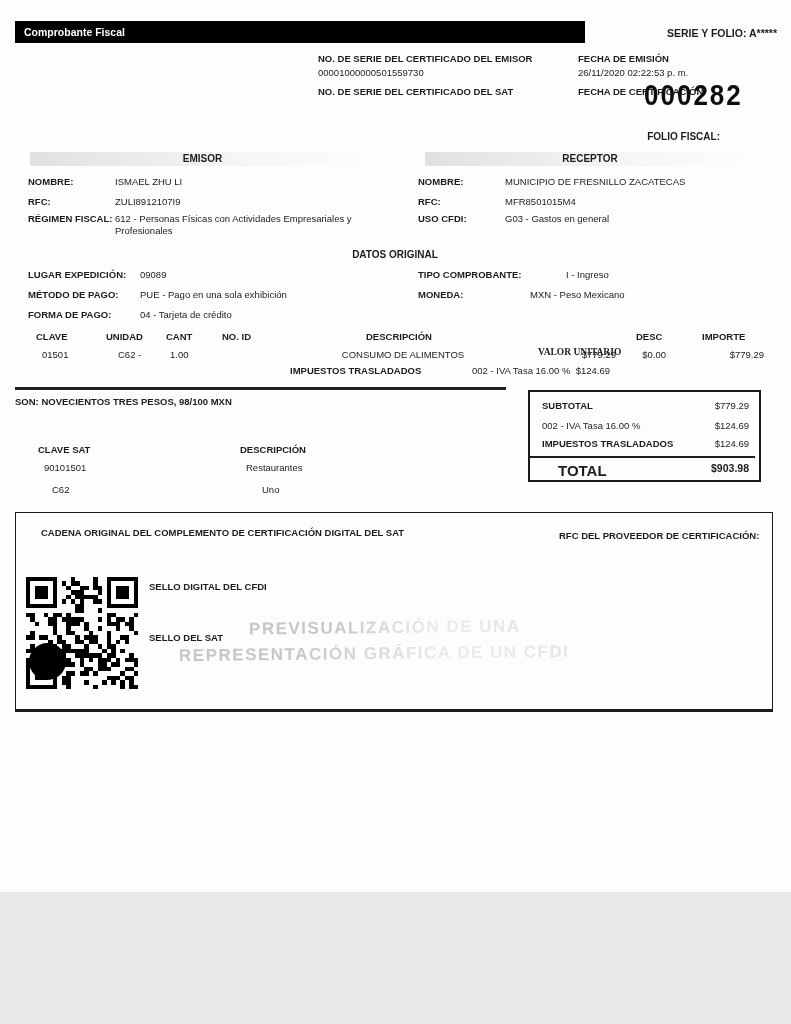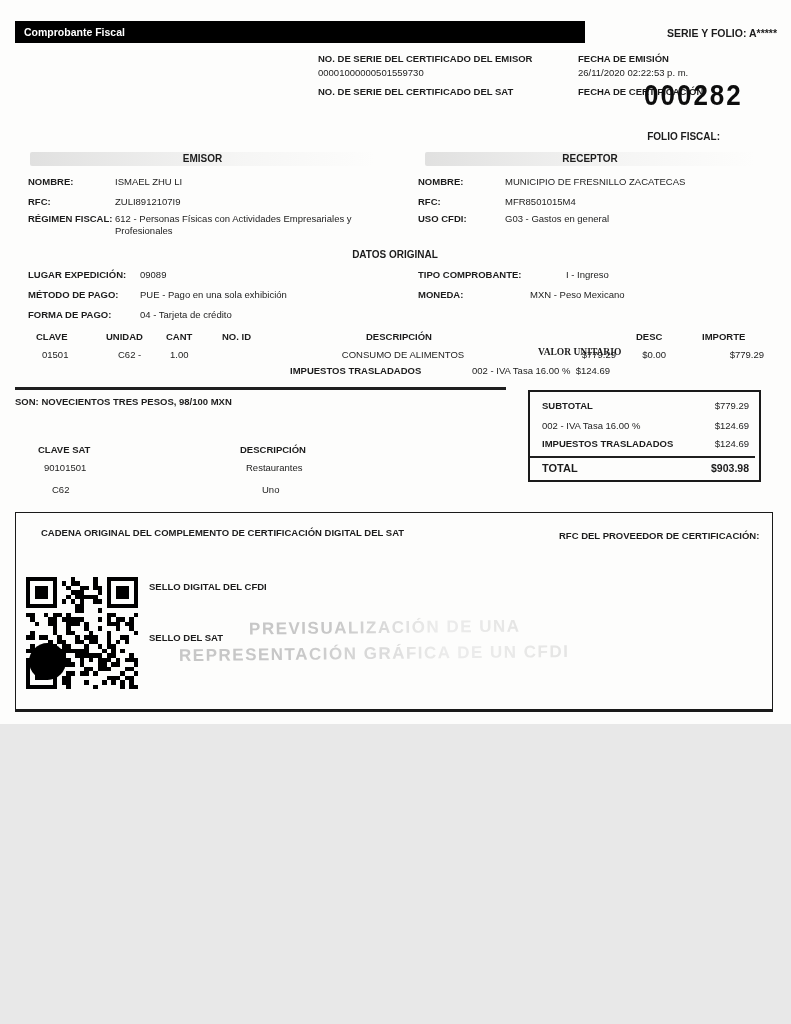--- a/index.html
+++ b/index.html
@@ -1,16 +1,16 @@
 <!DOCTYPE html>
 <html><head>
 <meta charset="utf-8">
 <style>
   html,body{margin:0;padding:0;background:#e8e8e8;}
-  .page{position:relative;width:791px;height:724px;background:#fdfdfc;
+  .page{position:relative;width:791px;height:892px;background:#fdfdfc;
         font-family:"Liberation Sans", sans-serif;color:#1c1c1c;overflow:hidden;margin:0 auto;}
   .abs{position:absolute;white-space:nowrap;font-size:9.5px;}
   .b{font-weight:700;}
   .c{text-align:center;}
   .r{text-align:right;}
   .wrap{white-space:normal;line-height:12px;}
   .titlebar{background:#000;color:#fff;line-height:22px;padding-left:9px;
             font-size:10.5px;font-weight:700;}
   .smudge{background:linear-gradient(90deg,rgba(150,150,150,.28),rgba(190,190,190,.12) 60%,rgba(160,160,160,0));
           border-radius:2px;}
@@ -112,21 +112,21 @@
   <div class="abs" style="left:262px;top:484px;">Uno</div>
 
   <div class="box" style="left:528px;top:390px;width:229px;height:88px;">
     <div class="abs b" style="left:12px;top:8px;">SUBTOTAL</div>
     <div class="abs r" style="right:10px;top:8px;">$779.29</div>
     <div class="abs" style="left:12px;top:28px;text-align:center;">002 - IVA Tasa 16.00 %</div>
     <div class="abs r" style="right:10px;top:28px;">$124.69</div>
     <div class="abs b" style="left:12px;top:46px;">IMPUESTOS TRASLADADOS</div>
     <div class="abs r" style="right:10px;top:46px;">$124.69</div>
     <div class="abs thickline" style="left:0;top:64px;width:225px;height:2px;"></div>
-    <div class="abs b" style="left:12px;top:70px;font-size:11px;">TOTAL</div>
+    <div class="abs b" style="left:28px;top:70px;font-size:15px;">TOTAL</div>
     <div class="abs r b" style="right:10px;top:70px;font-size:10.5px;">$903.98</div>
   </div>
 
   <div class="box" style="left:15px;top:512px;width:756px;height:196px;border-width:1.5px 1.5px 3px 1.5px;">
     <div class="abs b" style="left:25px;top:14px;">CADENA ORIGINAL DEL COMPLEMENTO DE CERTIFICACIÓN DIGITAL DEL SAT</div>
     <div class="abs b" style="left:543px;top:17px;">RFC DEL PROVEEDOR DE CERTIFICACIÓN:</div>
 
     <div class="qrwrap" style="left:10px;top:64px;width:112px;height:112px;">
       <svg id="qr-svg" width="112" height="112" viewBox="0 0 25 25" shape-rendering="crispEdges">
           <rect x="0" y="0" width="1" height="1" fill="#000"></rect>

